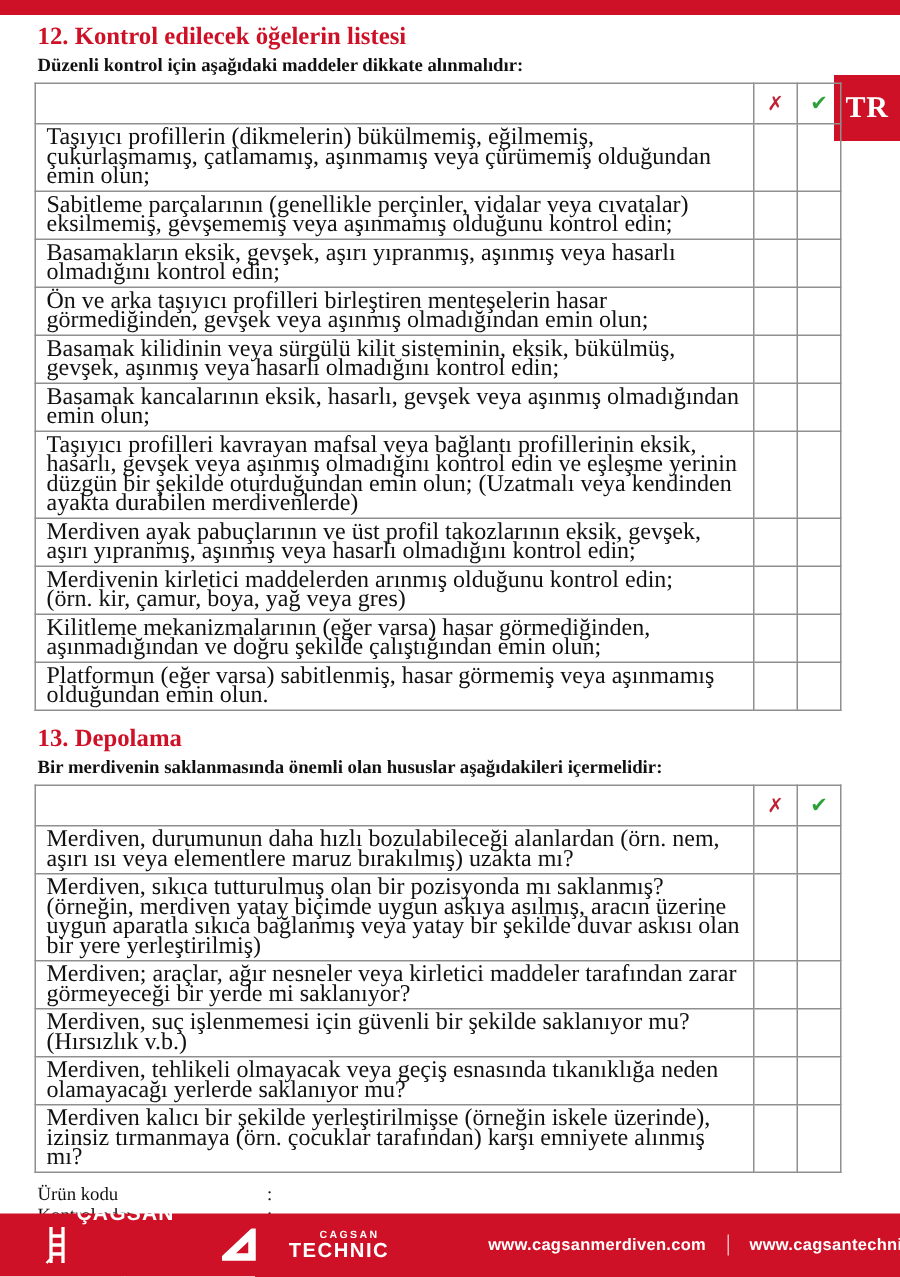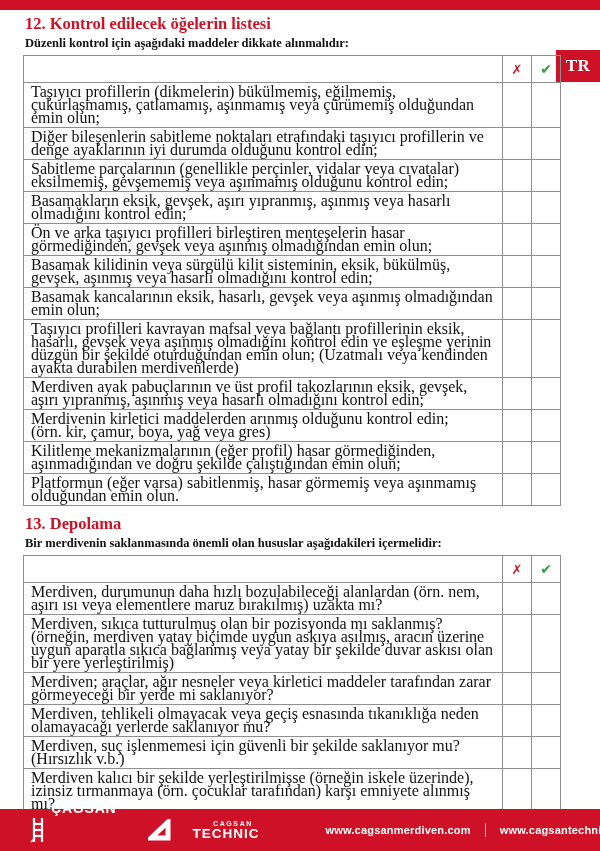--- a/index.html
+++ b/index.html
@@ -2,23 +2,23 @@
 <html><head>
 <meta charset="utf-8">
 <style>
   html,body{margin:0;padding:0;}
   body{
     width:600px;height:851px;position:relative;background:#fff;
     font-family:"Liberation Serif", serif;color:#111;overflow:hidden;
   }
   .topbar{position:absolute;top:0;left:0;width:600px;height:10px;background:#ce1126;}
   .lang-tab{
-    position:absolute;top:50px;right:0;width:44px;height:32px;background:#ce1126;
+    position:absolute;top:50px;right:0;width:44px;height:44px;background:#ce1126;
     color:#fff;display:flex;align-items:center;justify-content:center;
-    font-weight:bold;font-size:17px;letter-spacing:.5px;
+    font-weight:bold;font-size:20px;letter-spacing:.5px;
   }
   .content{position:absolute;top:12px;left:23px;width:436px;}
   .sec-title{color:#ce1126;font-weight:bold;font-size:16.5px;line-height:20px;margin:2px 0 1px 2px;}
   .sec-sub{font-weight:bold;font-size:12.5px;line-height:16px;margin:0 0 4px 2px;}
   table.checklist{border-collapse:collapse;width:538px;table-layout:fixed;margin-bottom:8px;}
   table.checklist td{border:1px solid #8f8f8f;vertical-align:top;}
   td.txt{padding:2px 7px 3px 7px;font-size:16px;line-height:13px;white-space:pre-line;margin-left:43px;}
   td.chk{width:28px;padding:0;}
   tr.hdr td{height:21px;text-align:center;vertical-align:middle;}
   .mark-x{color:#c22033;font-weight:bold;font-style:italic;font-size:13px;font-family:"DejaVu Sans",sans-serif;}
@@ -65,25 +65,20 @@
       <td class="txt"></td>
       <td class="chk mark-x">✗</td>
       <td class="chk mark-v">✔</td>
     </tr>
     <tr>
           <td class="txt">Taşıyıcı profillerin (dikmelerin) bükülmemiş, eğilmemiş, çukurlaşmamış, çatlamamış, aşınmamış veya çürümemiş olduğundan emin olun;</td>
           <td class="chk"></td>
           <td class="chk"></td>
         </tr>
     <tr>
-          <td class="txt">Diğer bileşenlerin sabitleme noktaları etrafındaki taşıyıcı profillerin ve denge ayaklarının iyi durumda olduğunu kontrol edin;</td>
-          <td class="chk"></td>
-          <td class="chk"></td>
-        </tr>
-    <tr>
           <td class="txt">Sabitleme parçalarının (genellikle perçinler, vidalar veya cıvatalar) eksilmemiş, gevşememiş veya aşınmamış olduğunu kontrol edin;</td>
           <td class="chk"></td>
           <td class="chk"></td>
         </tr>
     <tr>
           <td class="txt">Basamakların eksik, gevşek, aşırı yıpranmış, aşınmış veya hasarlı olmadığını kontrol edin;</td>
           <td class="chk"></td>
           <td class="chk"></td>
         </tr>
     <tr>
@@ -111,21 +106,21 @@
           <td class="chk"></td>
           <td class="chk"></td>
         </tr>
     <tr>
           <td class="txt">Merdivenin kirletici maddelerden arınmış olduğunu kontrol edin;
 (örn. kir, çamur, boya, yağ veya gres)</td>
           <td class="chk"></td>
           <td class="chk"></td>
         </tr>
     <tr>
-          <td class="txt">Kilitleme mekanizmalarının (eğer profil) hasar görmediğinden, aşınmadığından ve doğru şekilde çalıştığından emin olun;</td>
+          <td class="txt">Kilitleme mekanizmalarının (eğer varsa) hasar görmediğinden, aşınmadığından ve doğru şekilde çalıştığından emin olun;</td>
           <td class="chk"></td>
           <td class="chk"></td>
         </tr>
     <tr>
           <td class="txt">Platformun (eğer varsa) sabitlenmiş, hasar görmemiş veya aşınmamış olduğundan emin olun.</td>
           <td class="chk"></td>
           <td class="chk"></td>
         </tr>
   </tbody>
     </table>
@@ -149,26 +144,26 @@
           <td class="txt">Merdiven, sıkıca tutturulmuş olan bir pozisyonda mı saklanmış? (örneğin, merdiven yatay biçimde uygun askıya asılmış, aracın üzerine uygun aparatla sıkıca bağlanmış veya yatay bir şekilde duvar askısı olan bir yere yerleştirilmiş)</td>
           <td class="chk"></td>
           <td class="chk"></td>
         </tr>
     <tr>
           <td class="txt">Merdiven; araçlar, ağır nesneler veya kirletici maddeler tarafından zarar görmeyeceği bir yerde mi saklanıyor?</td>
           <td class="chk"></td>
           <td class="chk"></td>
         </tr>
     <tr>
+          <td class="txt">Merdiven, suç işlenmemesi için güvenli bir şekilde saklanıyor mu? (Hırsızlık v.b.)</td>
+          <td class="chk"></td>
+          <td class="chk"></td>
+        </tr>
+    <tr>
           <td class="txt">Merdiven, tehlikeli olmayacak veya geçiş esnasında tıkanıklığa neden olamayacağı yerlerde saklanıyor mu?</td>
-          <td class="chk"></td>
-          <td class="chk"></td>
-        </tr>
-    <tr>
-          <td class="txt">Merdiven, suç işlenmemesi için güvenli bir şekilde saklanıyor mu? (Hırsızlık v.b.)</td>
           <td class="chk"></td>
           <td class="chk"></td>
         </tr>
     <tr>
           <td class="txt">Merdiven kalıcı bir şekilde yerleştirilmişse (örneğin iskele üzerinde), izinsiz tırmanmaya (örn. çocuklar tarafından) karşı emniyete alınmış mı?</td>
           <td class="chk"></td>
           <td class="chk"></td>
         </tr>
   </tbody>
     </table>

